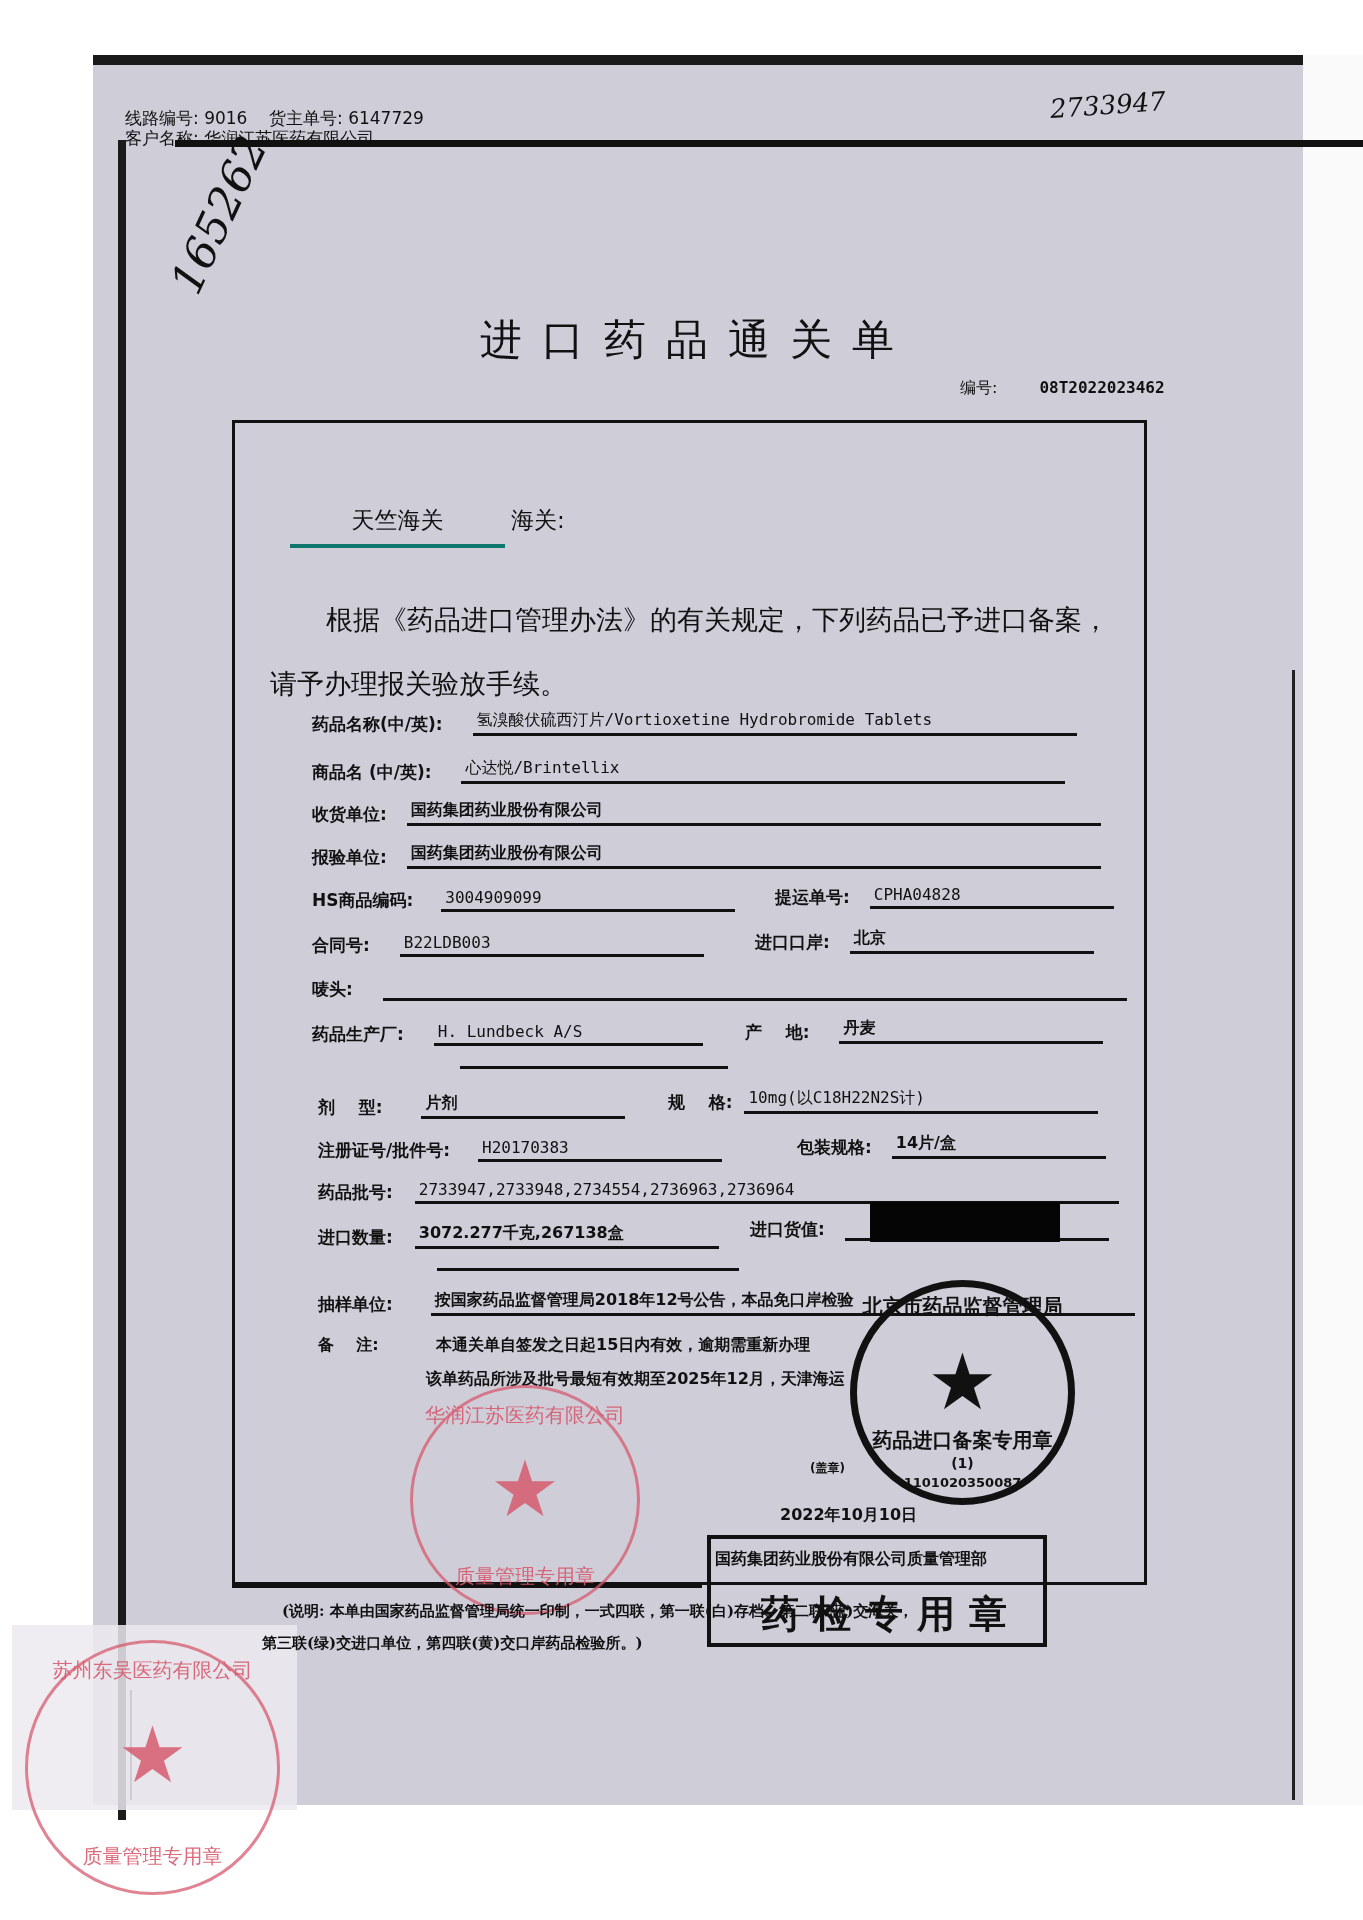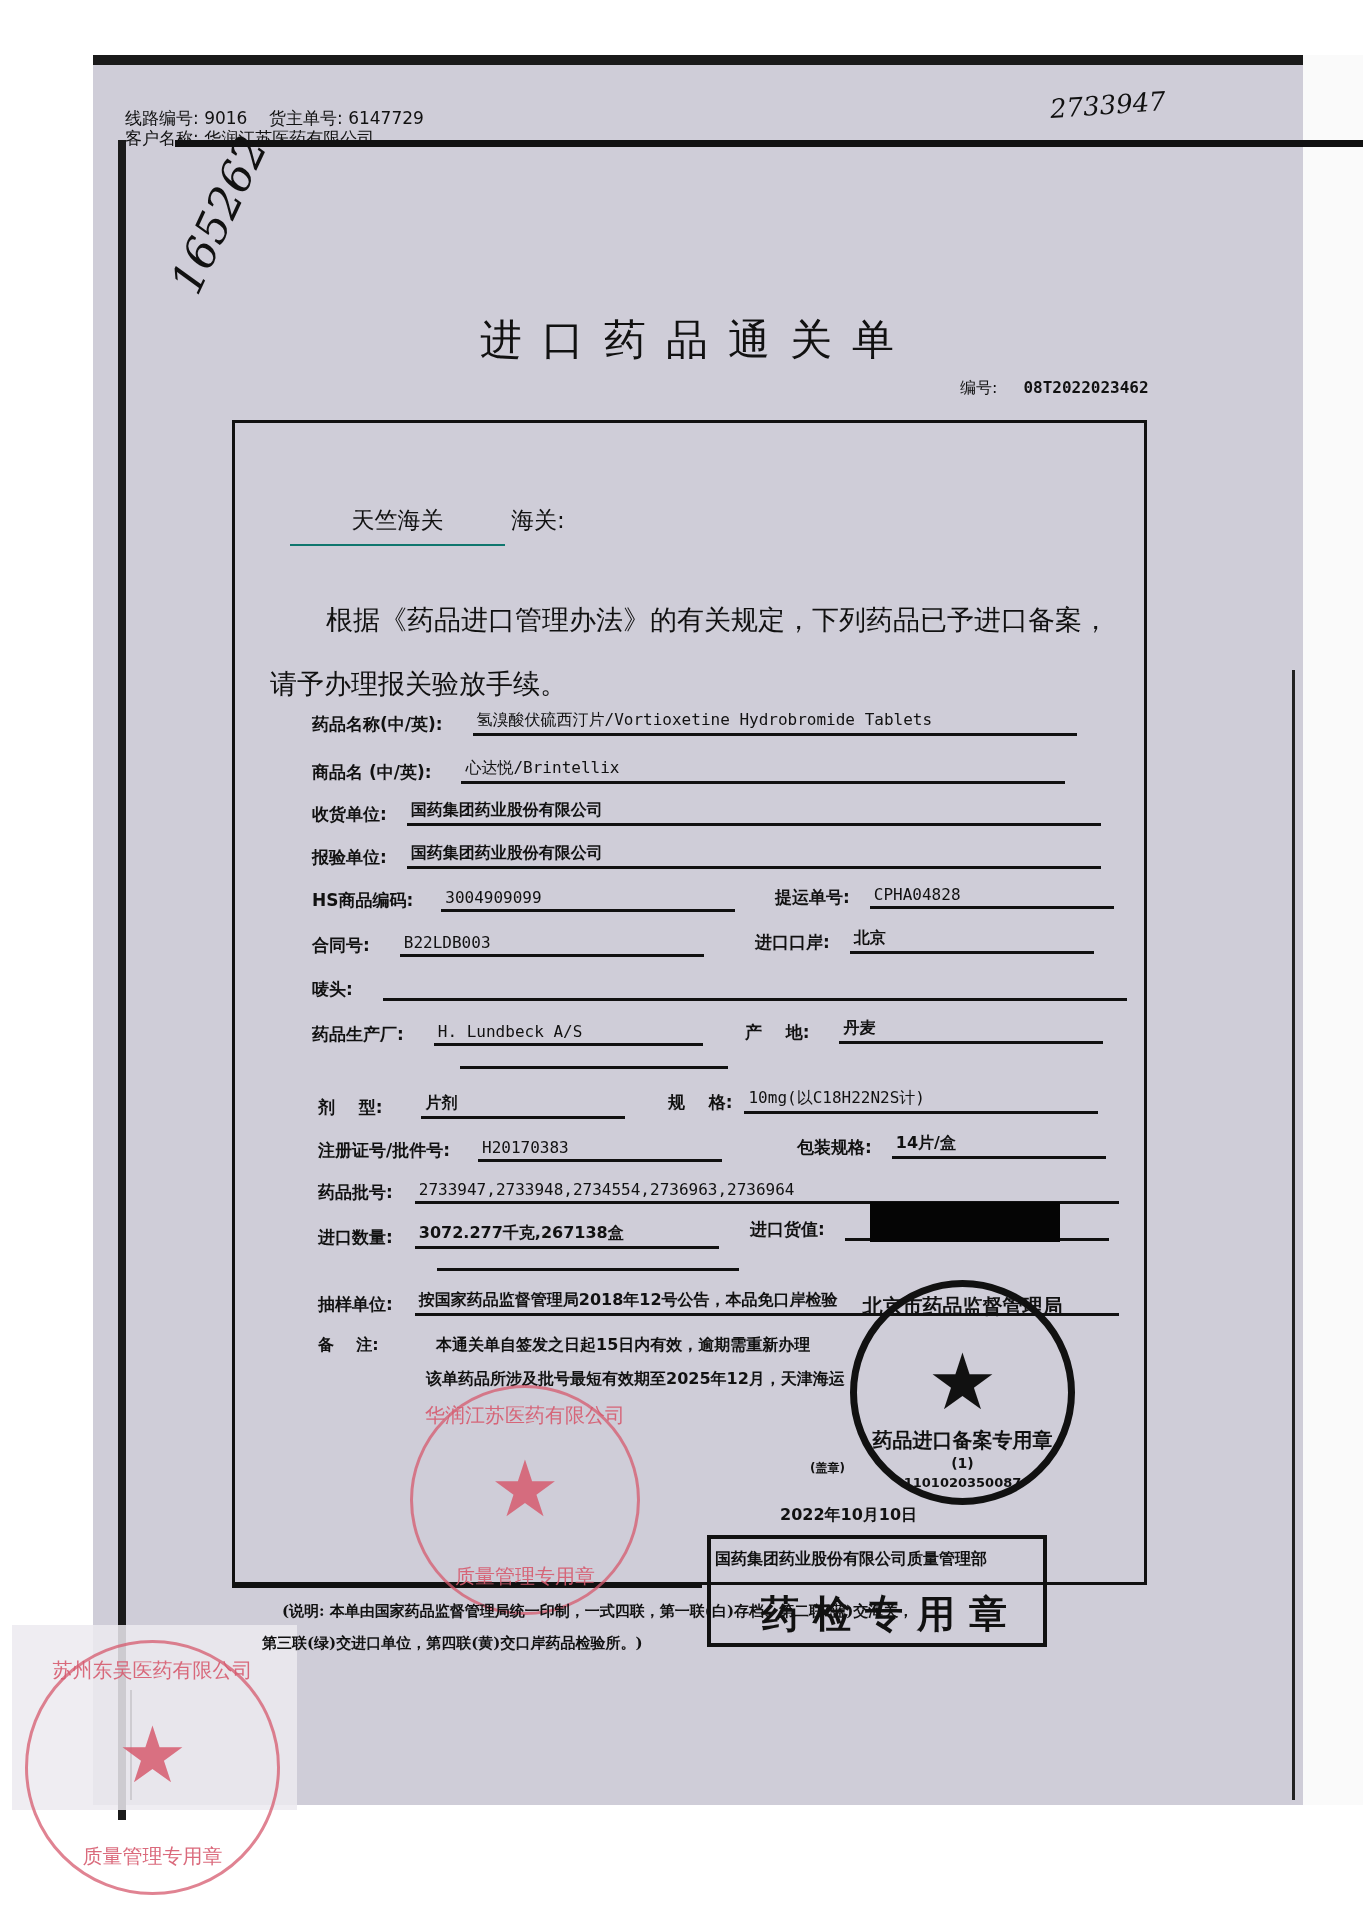--- a/index.html
+++ b/index.html
@@ -11,25 +11,25 @@
   .leftline2{position:absolute;left:130px;top:1690px;width:2px;height:110px;background:#222;}
   .rightline{position:absolute;left:1292px;top:670px;width:3px;height:1130px;background:#222;}
   .header-meta{position:absolute;left:125px;top:108px;font-size:17px;line-height:20px;}
   .header-meta .l2{position:relative;}
   .strike{position:absolute;left:50px;top:12px;width:1195px;height:7px;background:#111;}
   .hand{position:absolute;font-family:"DejaVu Serif",serif;font-style:italic;color:#111;}
   .hand-top{left:1050px;top:90px;font-size:26px;transform:rotate(-4deg);}
   .hand-side{left:160px;top:280px;font-size:44px;transform:rotate(-65deg);transform-origin:left top;}
   .title{position:absolute;left:480px;top:312px;font-size:42px;letter-spacing:20px;}
   .serial{position:absolute;left:960px;top:378px;font-size:16px;}
-  .serial span.v{margin-left:26px;font-family:"DejaVu Sans Mono",monospace;font-weight:bold;}
+  .serial span.v{margin-left:42px;font-family:"DejaVu Sans Mono",monospace;font-weight:bold;}
   .form{position:absolute;left:232px;top:420px;width:915px;height:1165px;border:3px solid #111;box-sizing:border-box;}
   .formbottom{position:absolute;left:232px;top:1585px;width:470px;height:3px;background:#111;}
   .customs{position:absolute;left:290px;top:505px;font-size:23px;}
-  .customs .ul{display:inline-block;width:215px;border-bottom:2px solid #0f766e;text-align:center;padding-bottom:8px;margin-right:6px;}
+  .customs .ul{display:inline-block;width:215px;border-bottom:4px solid #0f766e;text-align:center;padding-bottom:8px;margin-right:6px;}
   .para{position:absolute;left:270px;top:588px;width:860px;font-size:27px;line-height:64px;text-indent:56px;}
   .row{position:absolute;font-size:17px;font-weight:bold;display:flex;align-items:flex-end;}
   .row .lab{white-space:nowrap;}
   .row .val{border-bottom:3px solid #111;padding:0 0 2px 4px;font-weight:normal;font-family:"DejaVu Sans Mono",monospace;font-size:16px;white-space:nowrap;}
   .row .valc{font-family:"DejaVu Sans",sans-serif;font-weight:bold;font-size:16px;}
   .redact{position:absolute;left:870px;top:1202px;width:190px;height:40px;background:#050505;}
   .notes{position:absolute;left:318px;top:1328px;font-size:16px;font-weight:bold;line-height:34px;}
   .notes .lab{display:inline-block;width:118px;}
   .gai{position:absolute;left:810px;top:1460px;font-size:12px;font-weight:bold;}
   .date{position:absolute;left:780px;top:1505px;font-size:16px;font-weight:bold;}
@@ -165,21 +165,21 @@
 <div class="row" style="left:318px;top:1223px;">
   <span class="lab">进口数量:</span>
   <span class="val valc" style="margin-left:22px;width:300px;">3072.277千克,267138盒</span>
 </div>
 <div class="row" style="left:750px;top:1218px;">
   <span class="lab">进口货值:</span>
   <span class="val" style="margin-left:20px;width:260px;height:14px;"></span>
 </div>
 <div class="redact"></div>
 <div style="position:absolute;left:437px;top:1268px;width:302px;height:3px;background:#111;"></div>
-<div class="row" style="left:318px;top:1290px;">
+<div class="row" style="left:318px;top:1290px;gap:16px;">
   <span class="lab">抽样单位:</span>
   <span class="val valc" style="margin-left:22px;width:700px;">按国家药品监督管理局2018年12号公告，本品免口岸检验</span>
 </div>
 
 <div class="notes">
   <div><span class="lab" style="white-space:pre;">备    注:</span><span>本通关单自签发之日起15日内有效，逾期需重新办理</span></div>
   <div style="padding-left:108px;">该单药品所涉及批号最短有效期至2025年12月，天津海运</div>
 </div>
 
 <div class="gai">(盖章)</div>

